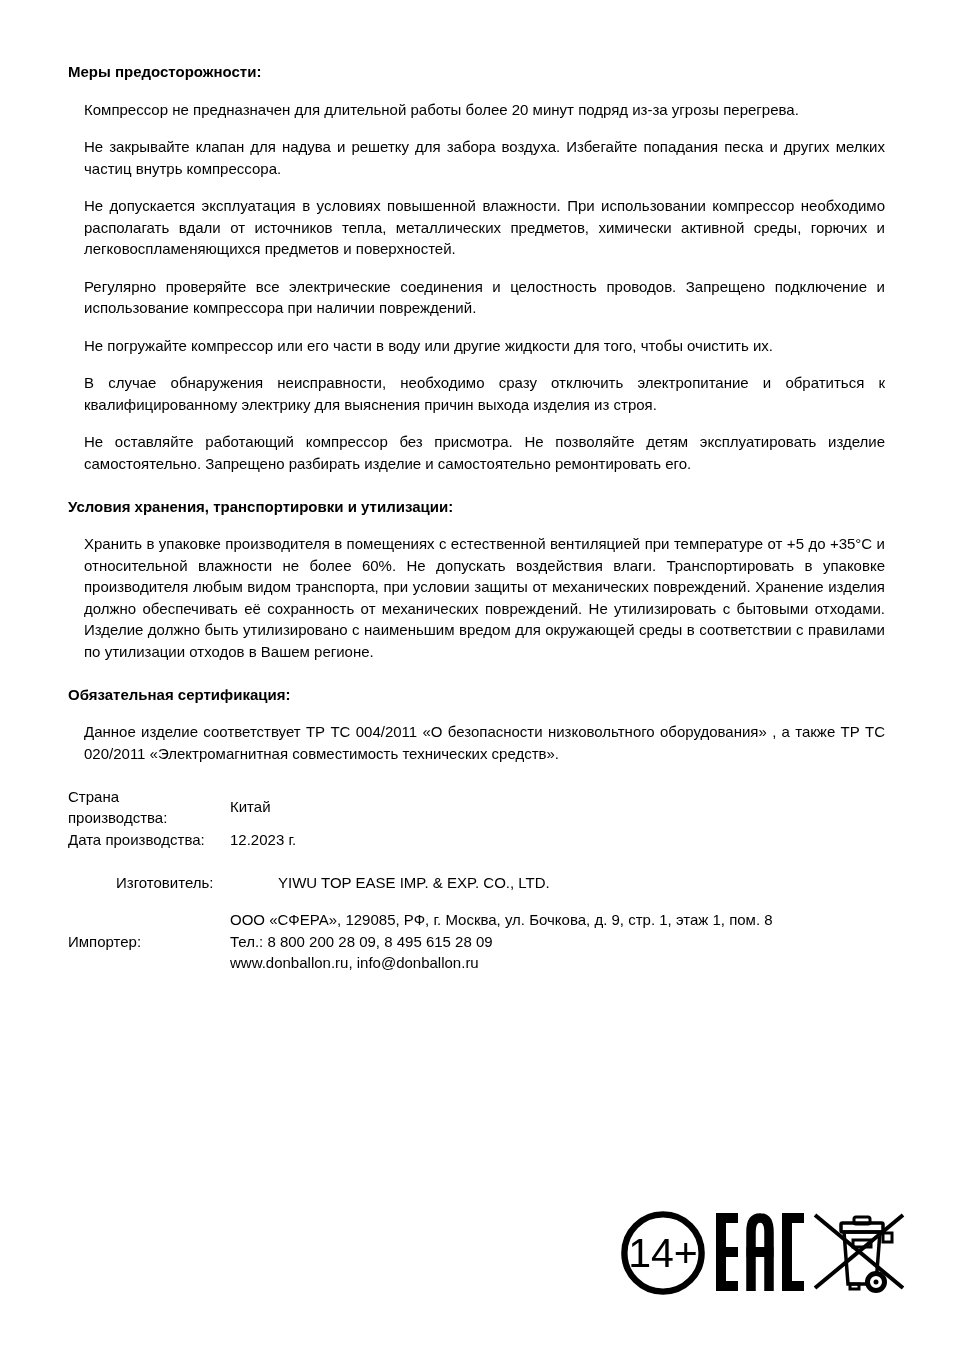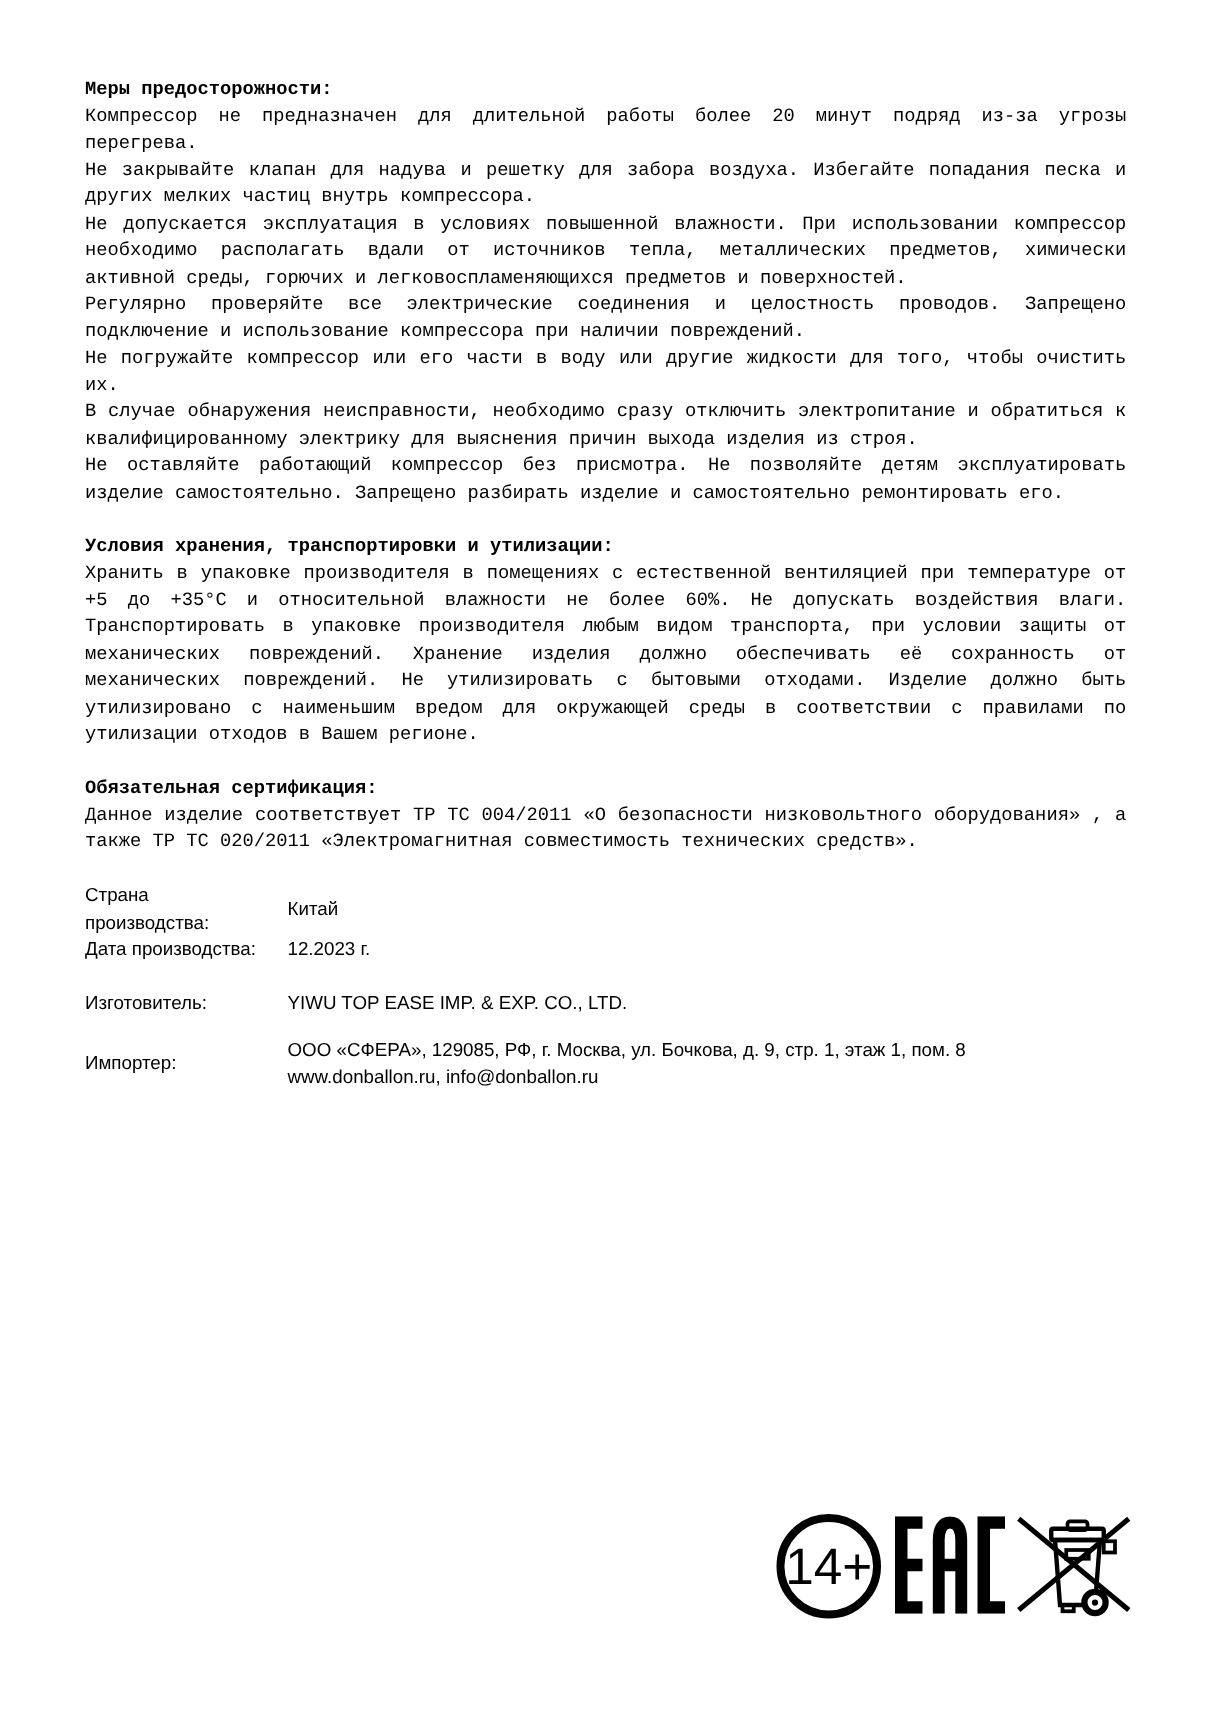--- a/index.html
+++ b/index.html
@@ -13,39 +13,39 @@
     line-height: 21.5px;
     color: #000000;
     overflow: hidden;
   }
   .content {
     position: absolute;
     left: 68px;
     top: 61px;
     width: 833px;
   }
-  .sec { margin-bottom: 21.5px; font-family: Liberation Mono, monospace; }
+  .sec { margin-bottom: 21.5px; }
   .sec h2 {
     font-size: 15px;
     line-height: 21.5px;
     margin: 0;
     font-weight: bold;
   }
   .sec p {
-    margin: 0;
+    margin: 16px;
     text-align: justify;
   }
   .details { margin-top: 20px; }
   .drow {
     display: grid;
     grid-template-columns: 162px 1fr;
     align-items: center;
   }
   .drow .dlabel { max-width: 152px; }
-  .drow.align-top { align-items: start; }
+  .drow.align-top { align-items: start; margin-left: 48px; }
   .drow.gap-lg { margin-top: 21.5px; }
   .drow.gap-md { margin-top: 16px; }
   .marks {
     position: absolute;
     left: 619px;
     top: 1207px;
     display: flex;
     align-items: center;
     gap: 9px;
     text-decoration: underline;
@@ -102,20 +102,21 @@
       <div class="drow align-top gap-lg">
         <div class="dlabel">Изготовитель:</div>
         <div class="dvalue">
           <div>YIWU TOP EASE IMP. &amp; EXP. CO., LTD.</div>
         </div>
       </div>
       <div class="drow gap-md">
         <div class="dlabel">Импортер:</div>
         <div class="dvalue">
           <div>ООО «СФЕРА», 129085, РФ, г. Москва, ул. Бочкова, д. 9, стр. 1, этаж 1, пом. 8</div>
+          <div>Тел.: 8 800 200 28 09, 8 495 615 28 09</div>
           <div>www.donballon.ru, info@donballon.ru</div>
         </div>
       </div>
     </div>
 
   </main>
 
   <div class="marks">
 
     <svg width="88" height="90" viewBox="0 0 90 92" aria-hidden="false">

